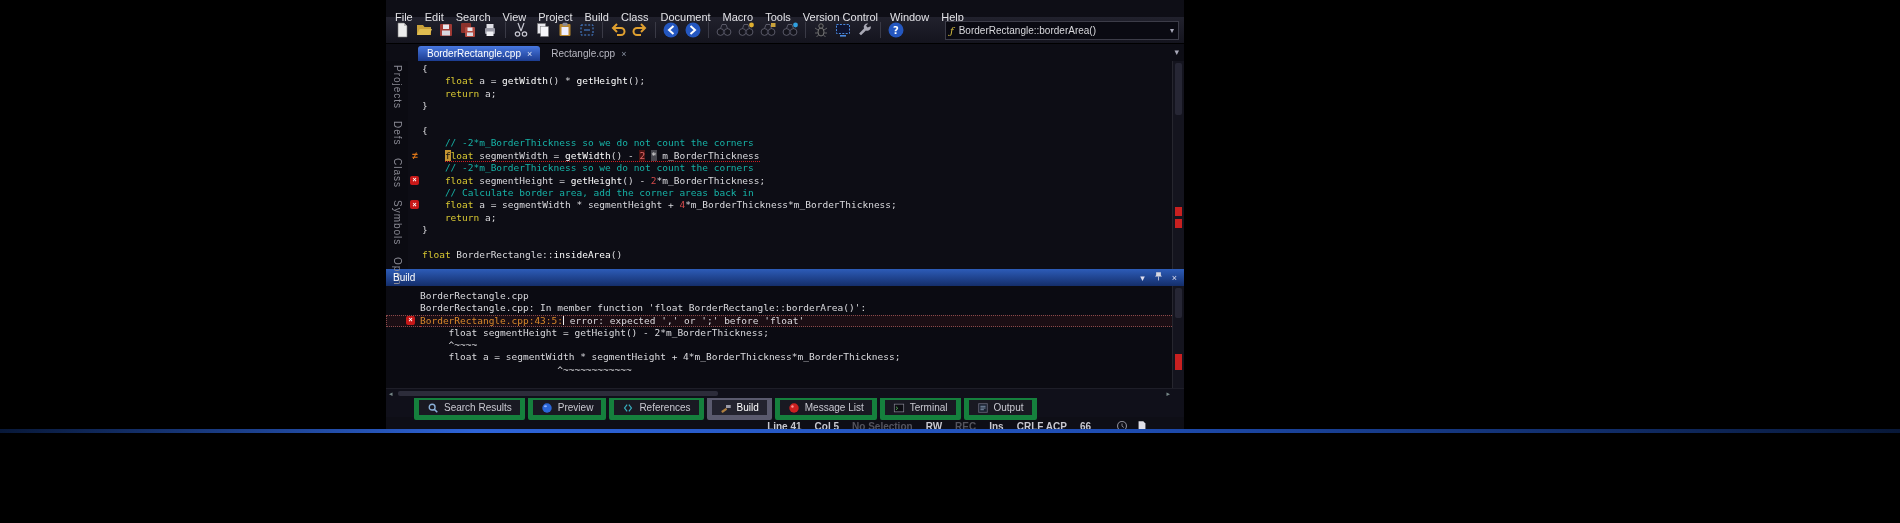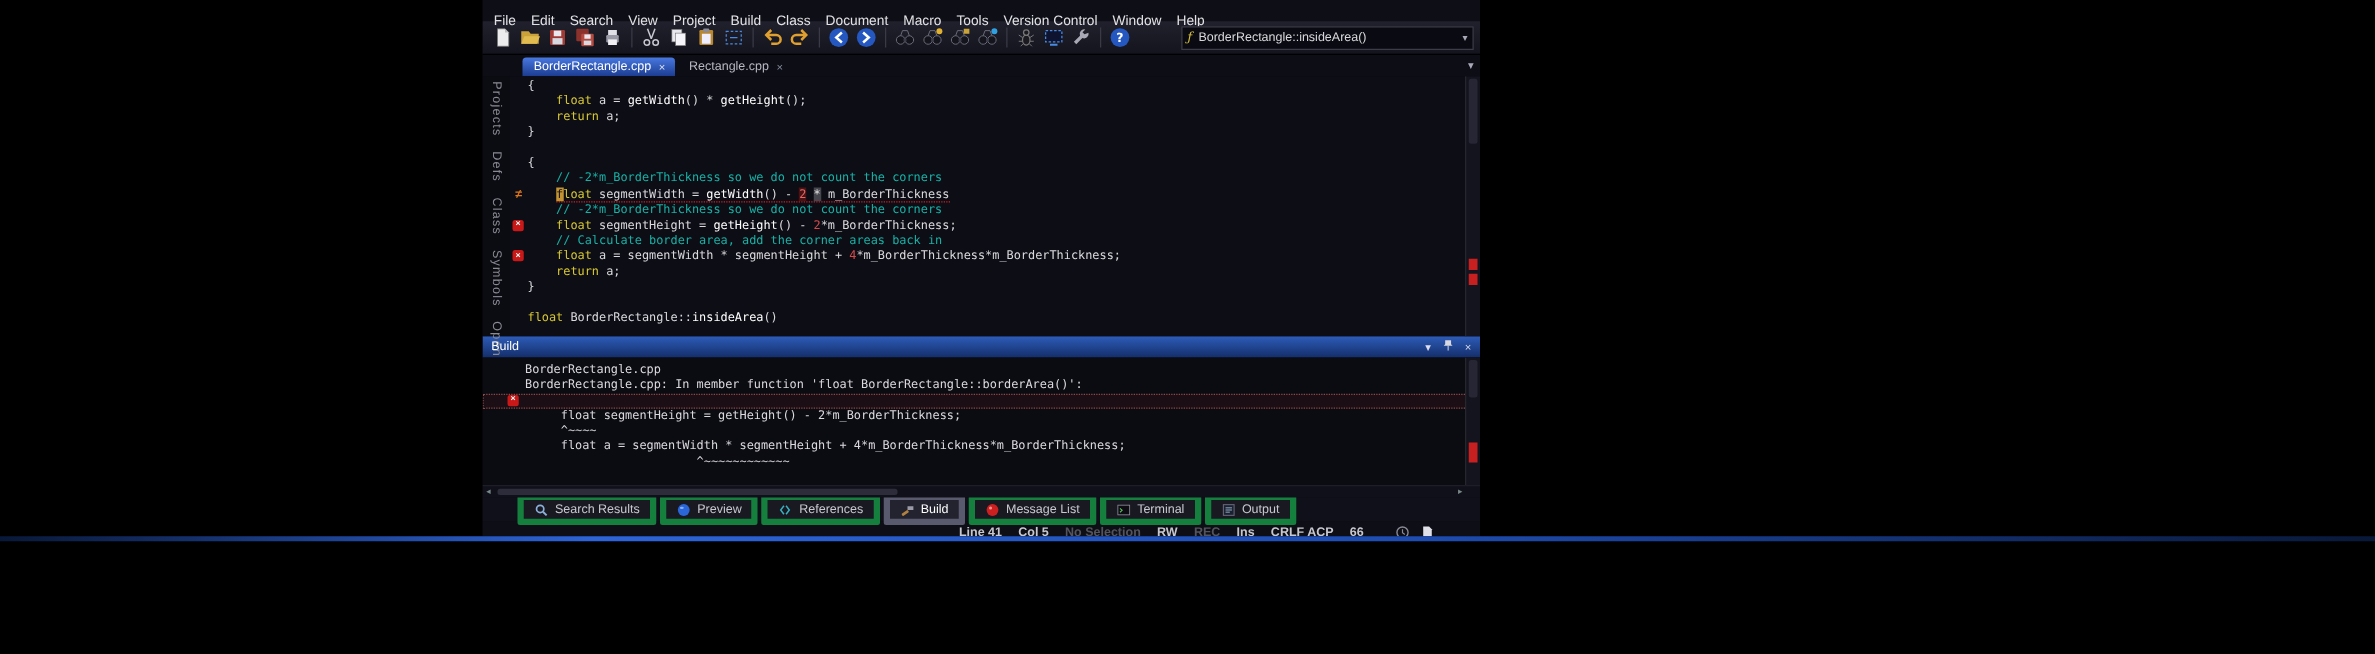--- a/index.html
+++ b/index.html
@@ -254,21 +254,21 @@
         <span class="tsep"></span>
         <span class="ticon">
           <svg width="18" height="18" viewBox="0 0 18 18">
             <circle cx="9" cy="9" r="7.5" fill="#2457c0"></circle>
             <text x="9" y="12.6" text-anchor="middle" font-size="10" font-weight="bold" fill="#fff" font-family="DejaVu Sans, sans-serif">?</text>
           </svg>
         </span>
       </div>
     <div class="fn-combo">
       <span class="fglyph">ƒ</span>
-      <span class="fv">BorderRectangle::insideArea()</span>
+      <span class="fv">BorderRectangle::borderArea()</span>
       <span class="combo-arrow">▾</span>
     </div>
   </div>
 
   <div class="tabbar">
     <div class="tabs" style="display:flex;align-items:flex-end;gap:2px;">
         <span class="tab active">
           <span>BorderRectangle.cpp</span>
           <span class="close">×</span>
         </span>
@@ -324,21 +324,21 @@
             <rect x="6.5" y="7" width="1" height="5" fill="#d8d8e0"></rect>
           </svg></span>
         <span><span>×</span></span>
       </span>
   </div>
 
   <div class="buildout">
     <div>
         <div class="bline"><span class="tk-pl">BorderRectangle.cpp</span></div>
         <div class="bline"><span class="tk-pl">BorderRectangle.cpp: In member function 'float BorderRectangle::borderArea()':</span></div>
-        <div class="bline selected"><span class="bicon">×</span></div>
+        <div class="bline selected"><span class="err-underline"><span class="tk-link">BorderRectangle.cpp:43:5:</span><span class="tk-caret"></span><span class="tk-pl"> error: expected ',' or ';' before 'float'</span></span><span class="bicon">×</span></div>
         <div class="bline"><span class="tk-pl">     float segmentHeight = getHeight() - 2*m_BorderThickness;</span></div>
         <div class="bline"><span class="tk-pl">     ^~~~~</span></div>
         <div class="bline"><span class="tk-pl">     float a = segmentWidth * segmentHeight + 4*m_BorderThickness*m_BorderThickness;</span></div>
         <div class="bline"><span class="tk-pl">                        ^~~~~~~~~~~~~</span></div>
       </div>
     <div class="vscroll">
       <div class="vthumb" style="top:2px;height:30px;"></div>
       <div class="vmark" style="top:68px;height:16px;"></div>
     </div>
   </div>

